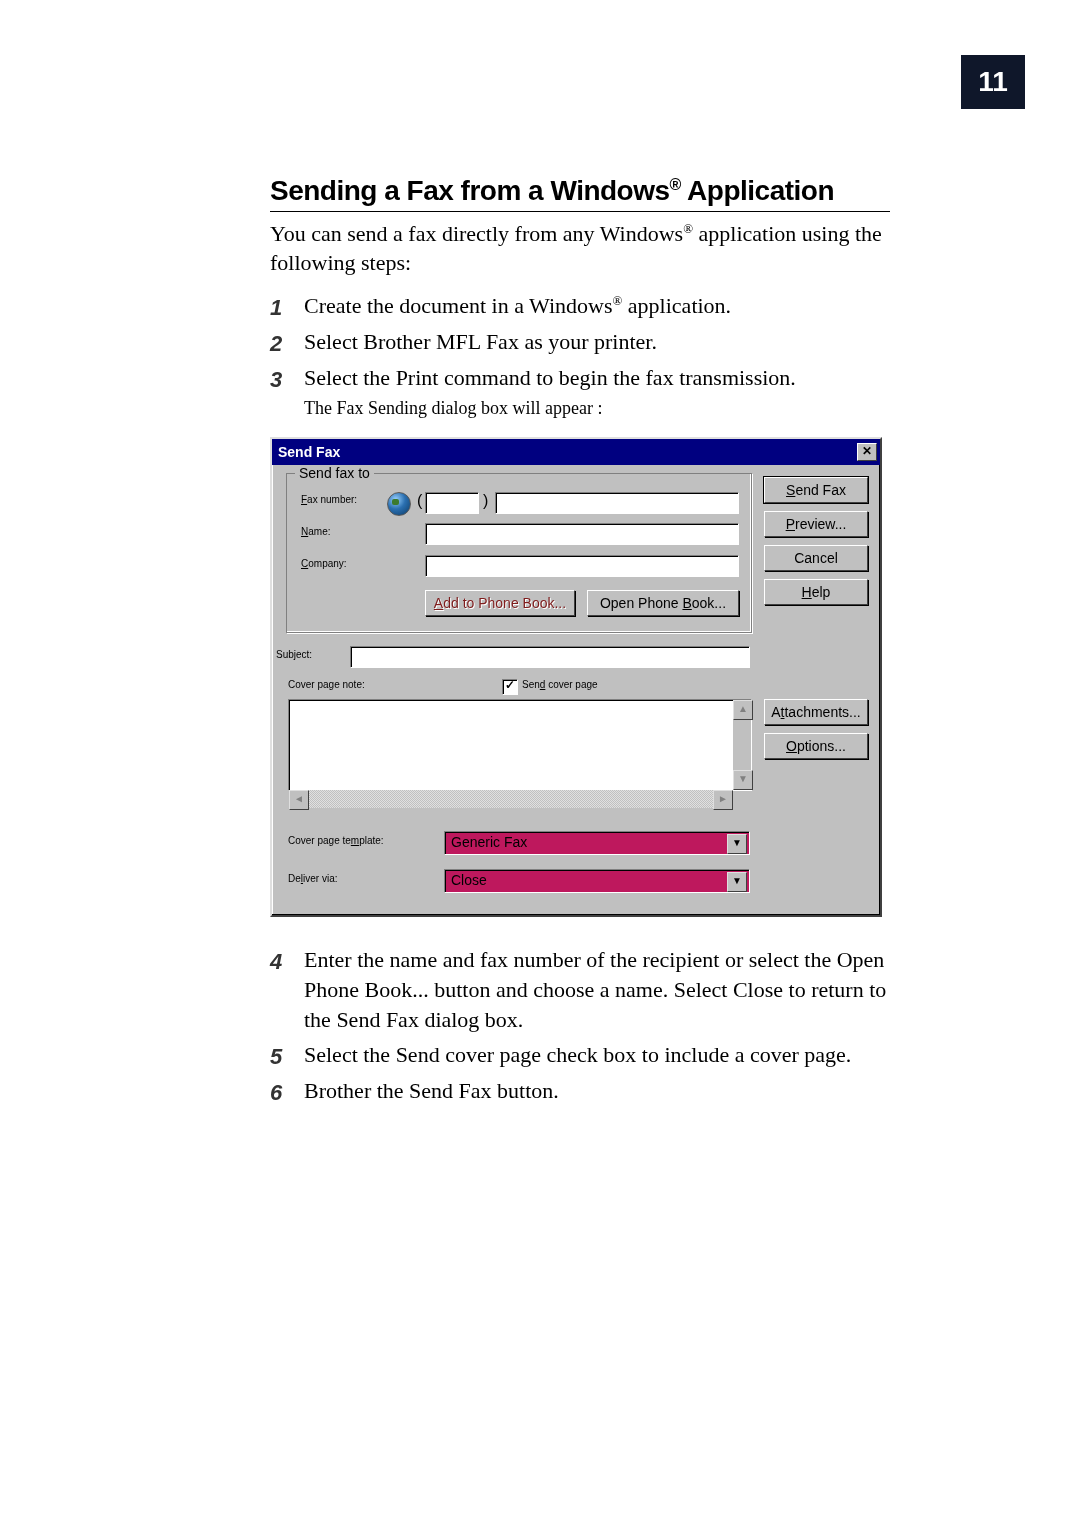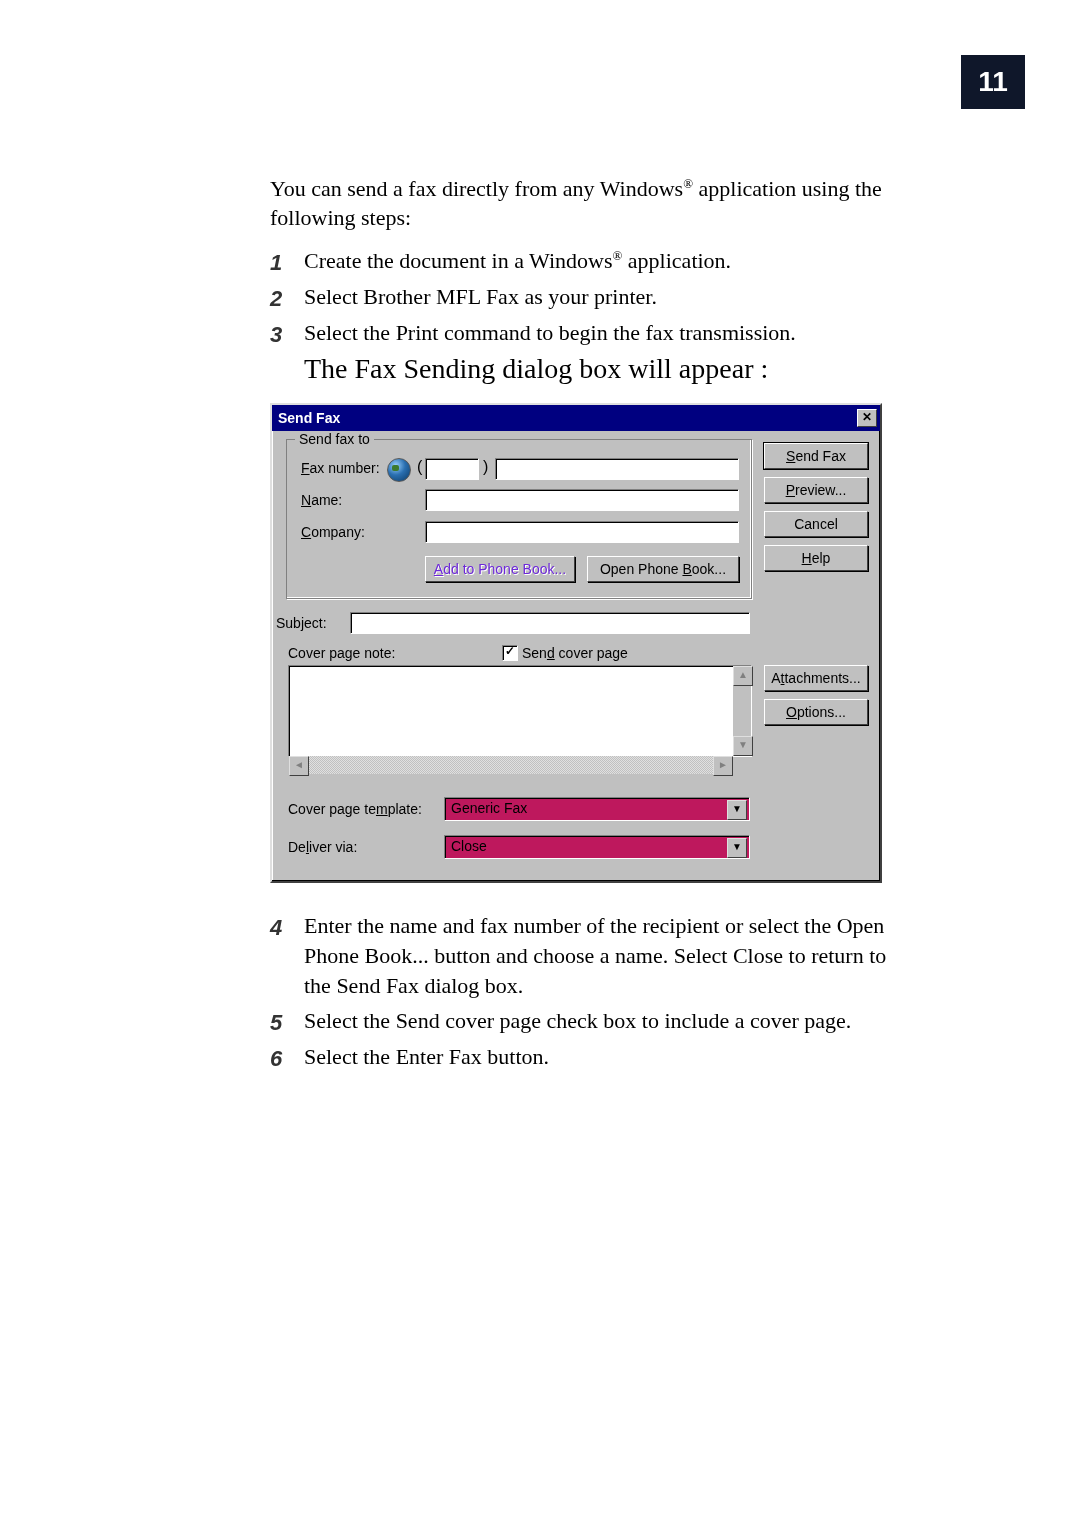--- a/index.html
+++ b/index.html
@@ -86,21 +86,21 @@
     content: "";
     position: absolute;
     left: -3px;
     top: -1px;
     width: 20px;
     height: 26px;
     background: #d9d9d9;
     z-index: -1;
   }
   .step-sub {
-    font-size: 28px;
+    font-size: 18px;
     margin-left: 34px;
     margin-top: 4px;
     margin-bottom: 18px;
   }
   sup.reg { font-size: 13px; }
 
   
   .dialog {
     width: 608px;
     margin: 6px 0 28px 0;
@@ -158,21 +158,21 @@
   .groupbox .legend {
     position: absolute;
     top: -9px;
     left: 8px;
     background: #c0c0c0;
     padding: 0 4px;
     font-size: 14px;
   }
   .lbl {
     position: absolute;
-    font-size: 14px;
+    font-size: 10px;
   }
   .lbl u { text-decoration: underline; }
   .field {
     position: absolute;
     background: #fff;
     border-top: 1px solid #808080;
     border-left: 1px solid #808080;
     border-right: 1px solid #fff;
     border-bottom: 1px solid #fff;
     box-shadow: inset 1px 1px 0 #000;
@@ -190,21 +190,21 @@
     height: 26px;
     font-size: 14px;
     text-align: center;
     line-height: 24px;
     box-sizing: border-box;
   }
   .btn.default {
     box-shadow: 0 0 0 1px #000, 1px 1px 0 #000;
   }
   .btn.disabled {
-    color: #6d28d9;
+    color: #7f1d1d;
     text-shadow: 1px 1px 0 #fff;
   }
   .sidebtns {
     position: absolute;
     right: 12px;
     top: 12px;
     width: 104px;
   }
   .sidebtns .btn {
     position: relative;
@@ -340,20 +340,23 @@
 <body>
 
 <div class="page">
 
   <div class="page-tab">
     <span>11</span>
   </div>
 
   <div class="content">
 
+    <h1 class="section-title">
+      Sending a Fax from a Windows<sup>®</sup> Application
+    </h1>
 
     <p class="body">
       You can send a fax directly from any Windows<sup class="reg">®</sup> application using the following steps:
     </p>
 
     <ol class="steps">
       <li>
         <span class="num">1</span>
         Create the document in a Windows<sup class="reg">®</sup> application.
       </li>
@@ -446,18 +449,18 @@
       <li>
         <span class="num">4</span>
         <span>Enter the name and fax number of the recipient or select the Open Phone Book... button and choose a name.  Select Close to return to the Send Fax dialog box.</span>
       </li>
       <li>
         <span class="num">5</span>
         <span>Select the Send cover page check box to include a cover page.</span>
       </li>
       <li>
         <span class="num">6</span>
-        <span>Select the Enter Fax button.</span>
+        <span>Brother the Send Fax button.</span>
       </li>
     </ol>
 
   </div>
 </div>
 
 </body></html>

